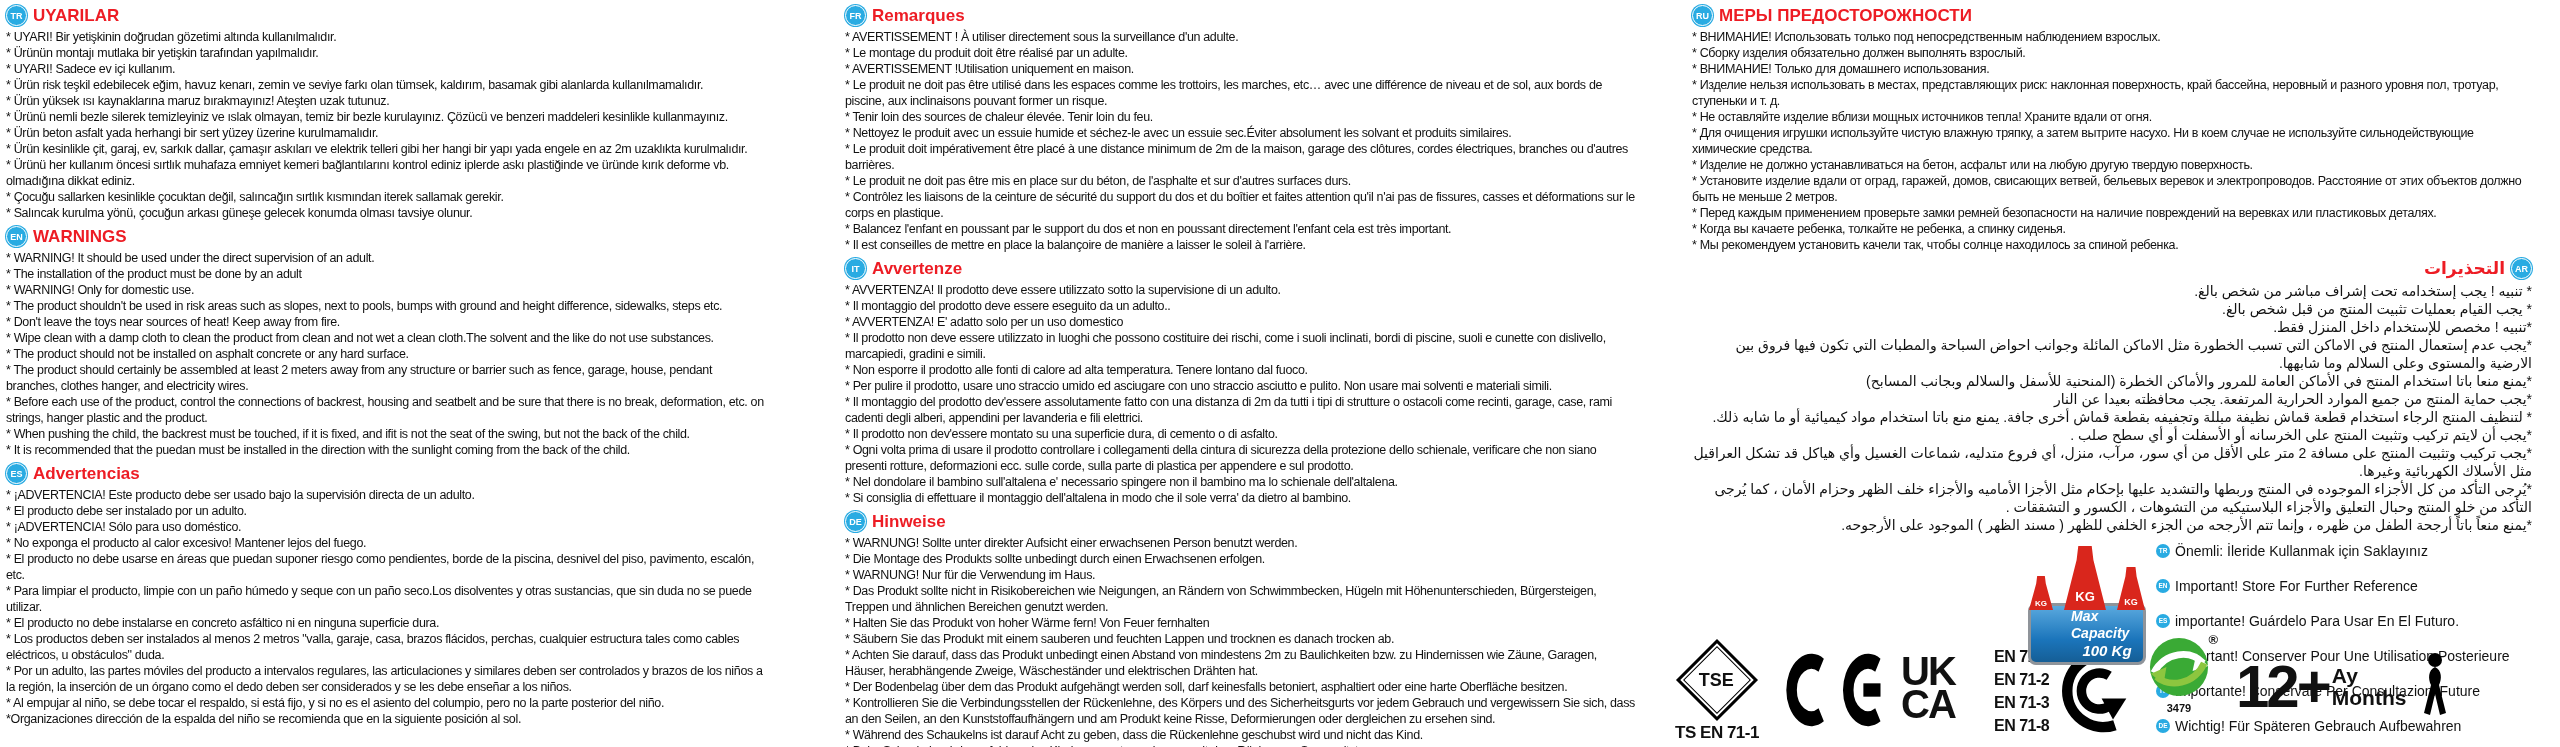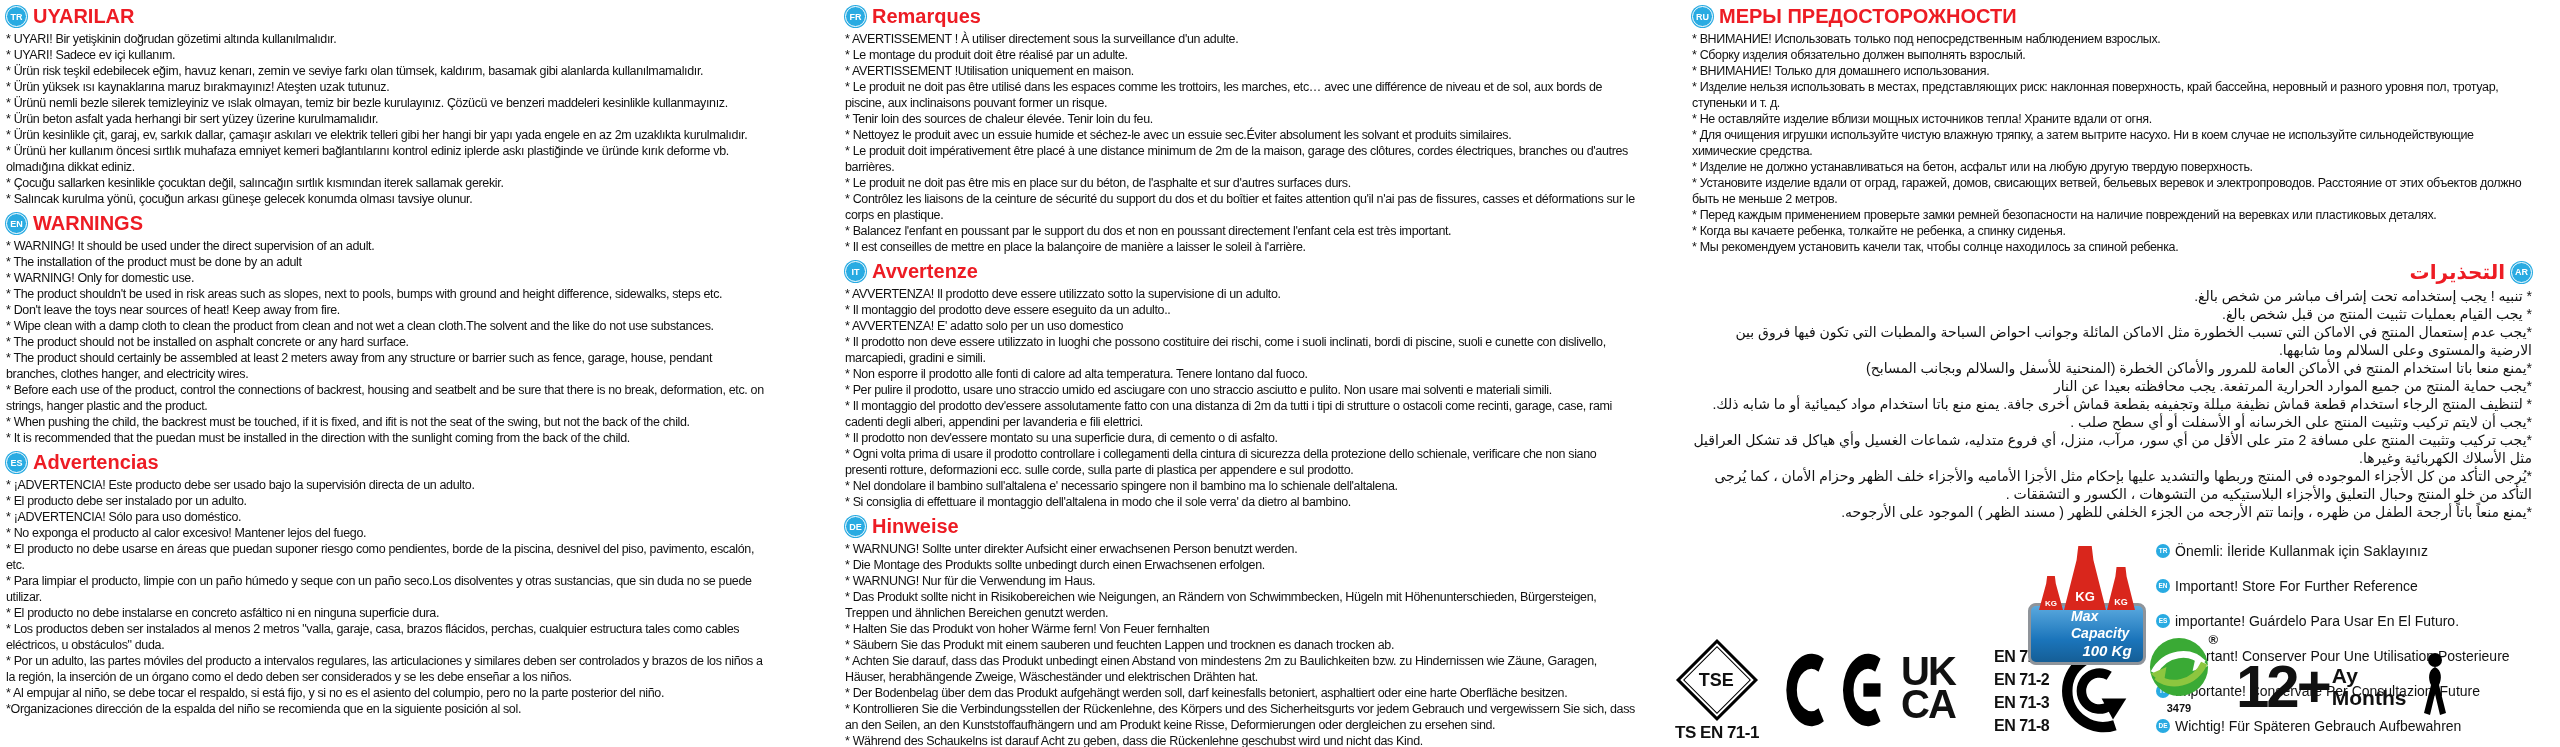--- a/index.html
+++ b/index.html
@@ -7,28 +7,28 @@
         font-family:"Liberation Sans","DejaVu Sans",sans-serif;color:#111;}
   .col{position:absolute;top:4px;}
   #col1{left:6px;width:760px;}
   #col2{left:845px;width:792px;}
   #col3{left:1692px;width:840px;}
   .sec{margin-bottom:5px;}
   .sec-header{display:flex;align-items:center;gap:6px;margin:1px 0 3px 0;}
   .lang-badge{display:inline-flex;align-items:center;justify-content:center;flex:0 0 auto;
               background:#29abe2;color:#fff;border-radius:50%;width:19px;height:19px;
               font-size:9px;font-weight:bold;border:1px solid #ffffff;box-shadow:0 0 0 1px #29abe2;}
-  .sec-title{color:#ed1c24;font-weight:bold;font-size:20px;letter-spacing:0;}
+  .sec-title{color:#ed1c24;font-weight:bold;font-size:17px;letter-spacing:0;}
   .items{font-size:12.5px;line-height:16px;letter-spacing:-0.35px;}
   .item{margin:0;}
   .sec.rtl .items{font-size:14px;line-height:18px;letter-spacing:0;text-align:right;}
   .sec.rtl .sec-header{justify-content:flex-start;}
   
   .capacity{position:absolute;left:2028px;top:552px;width:118px;}
-  .weights{display:flex;align-items:flex-end;justify-content:center;gap:1px;height:58px;
+  .weights{display:flex;align-items:flex-end;justify-content:center;gap:11px;height:58px;
            position:relative;z-index:2;margin-bottom:-7px;}
   .weight{background:#d9261c;color:#fff;font-weight:bold;display:flex;align-items:flex-end;
           justify-content:center;clip-path:polygon(34% 0,66% 0,70% 22%,100% 100%,0 100%,30% 22%);}
   .w-s1{width:24px;height:32px;font-size:8px;padding-bottom:2px;}
   .w-m {width:42px;height:58px;font-size:13px;padding-bottom:6px;}
   .w-s2{width:28px;height:40px;font-size:9px;padding-bottom:3px;}
   .cap-box{position:relative;z-index:1;background:linear-gradient(180deg,#5aa9de 0%,#1b75bb 60%,#155e96 100%);
            border:3px solid #8f949a;border-radius:8px;height:56px;display:flex;flex-direction:column;
            align-items:center;justify-content:center;color:#fff;font-style:italic;font-weight:bold;padding-left:40px;}
   .cap-line1{font-size:14px;line-height:17px;}
@@ -69,20 +69,21 @@
 <div class="page">
 
   <div class="col" id="col1">
     <section class="sec">
       <div class="sec-header">
         <span class="lang-badge">TR</span>
         <span class="sec-title">UYARILAR</span>
       </div>
       <div class="items">
           <div class="item">* UYARI! Bir yetişkinin doğrudan gözetimi altında kullanılmalıdır.</div>
+          <div class="item">* Ürünün montajı mutlaka bir yetişkin tarafından yapılmalıdır.</div>
           <div class="item">* UYARI! Sadece ev içi kullanım.</div>
           <div class="item">* Ürün risk teşkil edebilecek eğim, havuz kenarı, zemin ve seviye farkı olan tümsek, kaldırım, basamak gibi alanlarda kullanılmamalıdır.</div>
           <div class="item">* Ürün yüksek ısı kaynaklarına maruz bırakmayınız! Ateşten uzak tutunuz.</div>
           <div class="item">* Ürünü nemli bezle silerek temizleyiniz ve ıslak olmayan, temiz bir bezle kurulayınız. Çözücü ve benzeri maddeleri kesinlikle kullanmayınız.</div>
           <div class="item">* Ürün beton asfalt yada herhangi bir sert  yüzey üzerine kurulmamalıdır.</div>
           <div class="item">* Ürün kesinlikle çit, garaj, ev, sarkık dallar, çamaşır askıları ve elektrik telleri gibi her hangi bir yapı yada engele en az 2m uzaklıkta kurulmalıdır.</div>
           <div class="item">* Ürünü her kullanım öncesi sırtlık muhafaza emniyet kemeri bağlantılarını kontrol ediniz iplerde askı plastiğinde ve üründe kırık deforme vb. olmadığına dikkat ediniz.</div>
           <div class="item">* Çocuğu sallarken kesinlikle çocuktan değil, salıncağın sırtlık kısmından iterek sallamak gerekir.</div>
           <div class="item">* Salıncak kurulma yönü, çocuğun arkası güneşe gelecek konumda olması tavsiye olunur.</div>
         </div>
@@ -208,20 +209,21 @@
         </div>
     </section>
     <section class="sec rtl" dir="rtl">
       <div class="sec-header">
         <span class="lang-badge">AR</span>
         <span class="sec-title">التحذيرات</span>
       </div>
       <div class="items">
           <div class="item">* تنبيه ! يجب إستخدامه تحت إشراف مباشر من شخص بالغ.</div>
           <div class="item">* يجب القيام بعمليات تثبيت المنتج من قبل شخص بالغ.</div>
+          <div class="item">*تنبيه ! مخصص للإستخدام داخل المنزل فقط.</div>
           <div class="item">*يجب عدم إستعمال المنتج في الاماكن التي تسبب الخطورة مثل الاماكن المائلة وجوانب احواض السباحة والمطبات التي تكون فيها فروق بين الارضية والمستوى وعلى السلالم وما شابهها.</div>
           <div class="item">*يمنع منعا باتا استخدام المنتج في الأماكن العامة للمرور والأماكن الخطرة (المنحنية للأسفل والسلالم وبجانب المسابح)</div>
           <div class="item">*يجب حماية المنتج من جميع الموارد الحرارية المرتفعة. يجب محافظته بعيدا عن النار</div>
           <div class="item">* لتنظيف المنتج الرجاء استخدام قطعة قماش نظيفة مبللة وتجفيفه بقطعة قماش أخرى جافة. يمنع منع باتا استخدام مواد كيميائية أو ما شابه ذلك.</div>
           <div class="item">*يجب أن لايتم تركيب وتثبيت المنتج على الخرسانه أو الأسفلت أو أي سطح صلب .</div>
           <div class="item">*يجب تركيب وتثبيت المنتج على مسافة 2 متر على الأقل من أي سور، مرآب، منزل، أي فروع متدليه، شماعات الغسيل وأي هياكل قد تشكل العراقيل مثل الأسلاك الكهربائية وغيرها.</div>
           <div class="item">*يُرجى التأكد من كل الأجزاء الموجوده في المنتج وربطها والتشديد عليها بإحكام مثل الأجزا الأماميه والأجزاء خلف الظهر وحزام الأمان ، كما يُرجى التأكد من خلو المنتج وحبال التعليق والأجزاء البلاستيكيه من التشوهات ، الكسور و التشققات .</div>
           <div class="item">*يمنع منعاً باتاً أرجحة الطفل من ظهره ، وإنما تتم الأرجحه من الجزء الخلفي للظهر ( مسند الظهر ) الموجود على الأرجوحه.</div>
         </div>
     </section>

